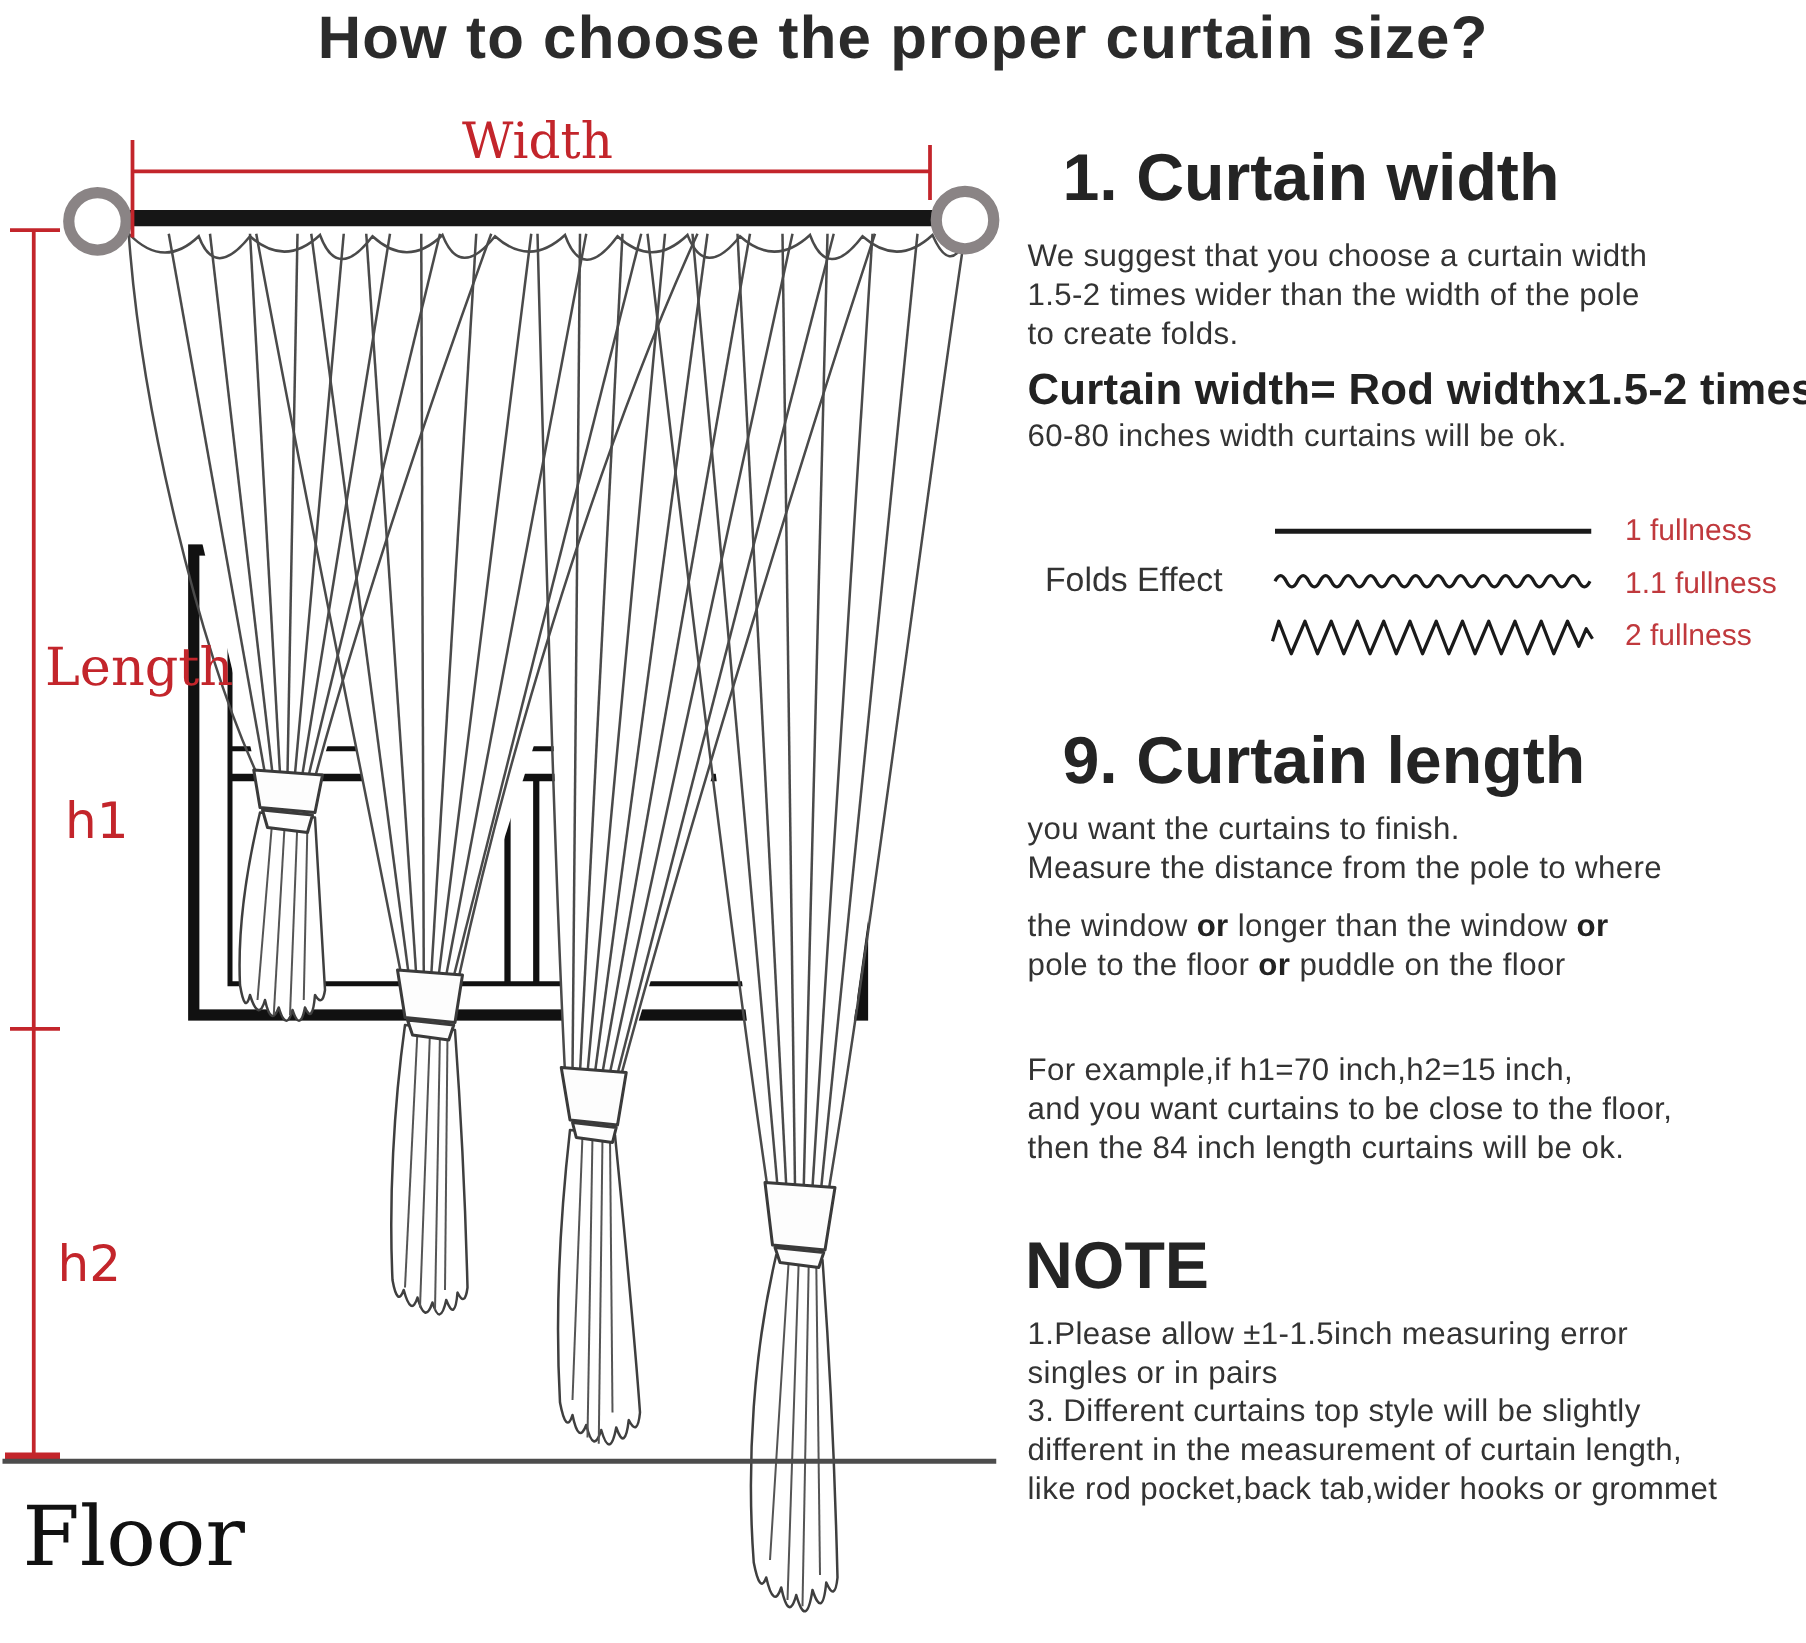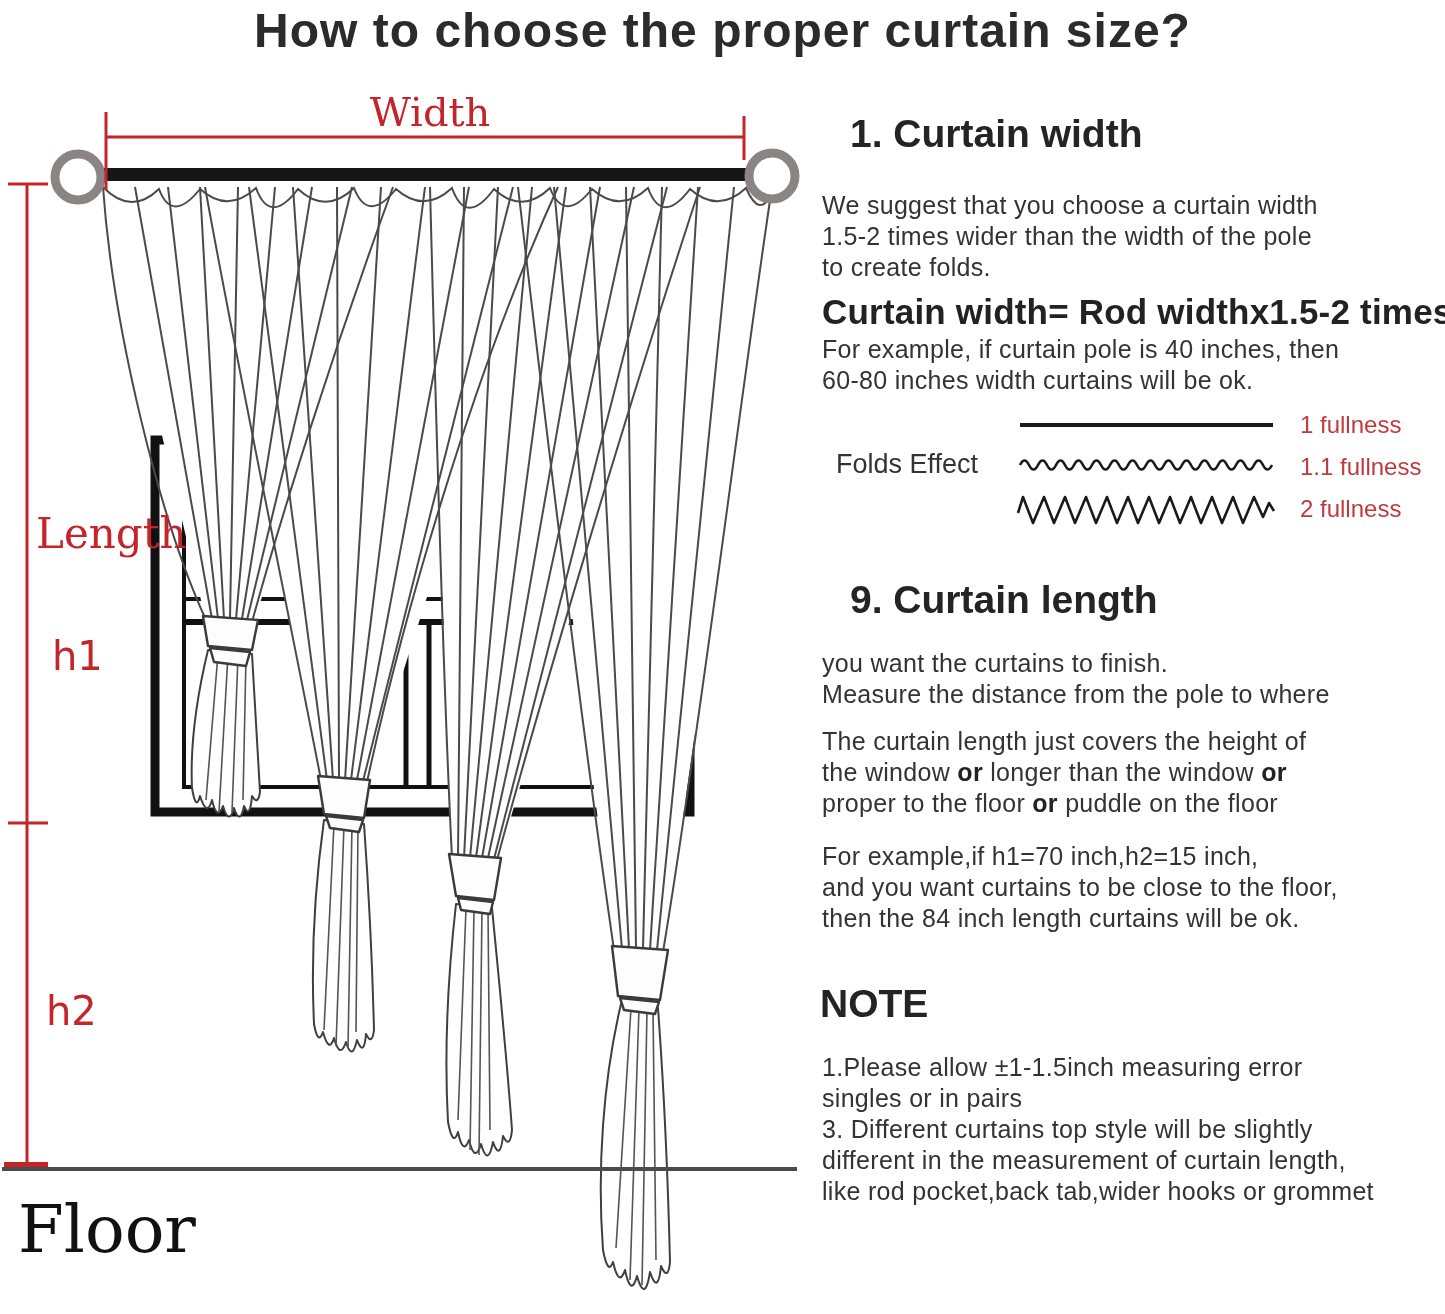--- a/index.html
+++ b/index.html
@@ -3,21 +3,21 @@
 <meta charset="utf-8">
 <style>
   html,body{margin:0;padding:0;background:#ffffff;}
   .page{position:relative;width:1445px;height:1314px;background:#ffffff;overflow:hidden;
         font-family:"Liberation Sans",sans-serif;color:#2f2f2f;}
   .title{position:absolute;top:2px;left:0;width:1445px;text-align:center;
          font-size:48px;line-height:58px;font-weight:600;color:#2b2b2b;letter-spacing:1px;}
   .diagram-svg{position:absolute;left:0;top:0;width:810px;height:1314px;}
   .col{position:absolute;left:818px;top:0;width:627px;}
   .col .abs{position:absolute;}
-  .h2x{font-size:39px;font-weight:600;color:#242424;white-space:nowrap;}
+  .h2x{font-size:53px;font-weight:600;color:#242424;white-space:nowrap;}
   .body-t{font-size:25px;line-height:31px;letter-spacing:0.3px;color:#333;}
   .body-t .line{white-space:nowrap;}
   .bold{font-weight:bold;color:#222;}
   .formula{font-size:35px;font-weight:bold;color:#222;white-space:nowrap;letter-spacing:0.2px;}
   .fullness-label{position:absolute;font-size:24px;color:#c0393d;white-space:nowrap;}
   .folds-label{font-size:27px;color:#333;white-space:nowrap;}
 </style>
 </head>
 <body>
 
@@ -154,21 +154,20 @@
 
     <div class="abs body-t" style="top:190px;left:4px;">
       <div class="line">We suggest that you choose a curtain width</div>
       <div class="line">1.5-2 times wider than the width of the pole</div>
       <div class="line">to create folds.</div>
     </div>
 
     <div class="abs formula" style="top:292px;left:4px;">Curtain width= Rod widthx1.5-2 times</div>
 
     <div class="abs body-t" style="top:334px;left:4px;">
-      <div class="line">For example, if curtain pole is 40 inches, then</div>
       <div class="line">60-80 inches width curtains will be ok.</div>
     </div>
 
     <div class="abs" style="top:405px;left:0;width:627px;height:145px;">
       <div class="abs folds-label" style="top:44px;left:18px;">Folds Effect</div>
       <svg class="abs" style="top:0;left:198px;" width="266" height="135" viewBox="0 0 266 135" xmlns="http://www.w3.org/2000/svg">
         <line x1="4" y1="20" x2="257" y2="20" stroke="#1a1a1a" stroke-width="4"></line>
         <path fill="none" stroke="#1a1a1a" stroke-width="2.6" d="M4,60 q4.5,-9 9,0 t9,0 t9,0 t9,0 t9,0 t9,0 t9,0 t9,0 t9,0 t9,0 t9,0 t9,0 t9,0 t9,0 t9,0 t9,0 t9,0 t9,0 t9,0 t9,0 t9,0 t9,0 t9,0 t9,0 t9,0 t9,0 t9,0 t9,0"></path>
         <path fill="none" stroke="#1a1a1a" stroke-width="2.6" stroke-linejoin="round" d="M2,108 L7,92 L17,118 L28,92 L38,118 L49,92 L59,118 L70,92 L80,118 L91,92 L101,118 L112,92 L122,118 L133,92 L143,118 L154,92 L164,118 L175,92 L185,118 L196,92 L206,118 L217,92 L227,118 L238,92 L247,112 L253,98 L258,106"></path>
       </svg>
@@ -178,23 +177,22 @@
     </div>
 
     <div class="abs h2x" style="top:578px;left:32px;">9. Curtain length</div>
 
     <div class="abs body-t" style="top:648px;left:4px;">
       <div class="line">you want the curtains to finish.</div>
       <div class="line">Measure the distance from the pole to where</div>
     </div>
 
     <div class="abs body-t" style="top:726px;left:4px;">
-      <div class="line">The curtain length just covers the height of</div>
       <div class="line"><span>the window </span><span class="bold">or</span><span> longer than the window </span><span class="bold">or</span></div>
-      <div class="line"><span>proper to the floor </span><span class="bold">or</span><span> puddle on the floor</span></div>
+      <div class="line"><span>pole to the floor </span><span class="bold">or</span><span> puddle on the floor</span></div>
     </div>
 
     <div class="abs body-t" style="top:841px;left:4px;">
       <div class="line">For example,if h1=70 inch,h2=15 inch,</div>
       <div class="line">and you want curtains to be close to the floor,</div>
       <div class="line">then the 84 inch length curtains will be ok.</div>
     </div>
 
     <div class="abs h2x" style="top:982px;left:2px;">NOTE</div>
 

